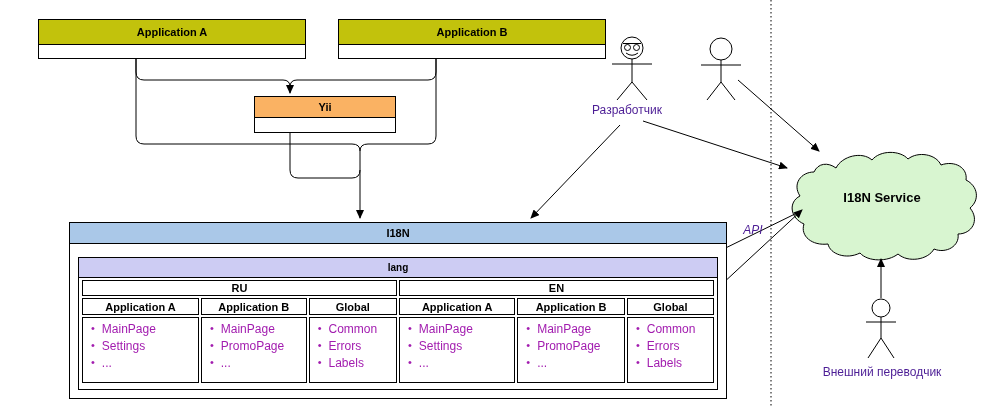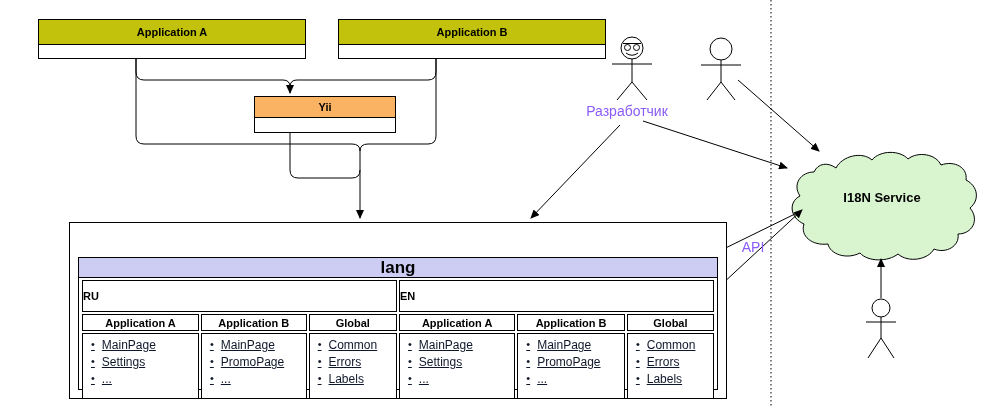--- a/index.html
+++ b/index.html
@@ -24,33 +24,33 @@
   .app-box .box-header { height:25px; background:#c2c20c; }
   .yii-box { left:218px; top:96px; width:142px; height:37px; }
   .yii-box .box-header { height:21px; background:#fab263; }
 
   .i18n-box { left:33px; top:222px; width:658px; height:177px; }
   .i18n-box .box-header { height:21px; background:#aac8e8; }
 
   .lang-box { position:absolute; left:8px; top:34px; width:640px; height:133px;
               border:1px solid #000; background:#fff; }
   .lang-header { height:20px; border-bottom:1px solid #000; background:#cdccf3;
-                 font-weight:bold; font-size:17px; text-align:center;
+                 font-weight:bold; font-size:10px; text-align:center;
                  display:flex; align-items:center; justify-content:center; }
 
   table.lang-table { width:calc(100% - 2px); margin:0 1px; border-collapse:separate; border-spacing:2px; }
   table.lang-table td { border:1px solid #000; background:#fff; font-size:11px; }
-  td.group-cell { font-weight:bold; height:32px; }
+  td.group-cell { font-weight:bold; text-align:center; height:16px; }
   td.colhead-cell { font-weight:bold; text-align:center; height:17px; }
   td.items-cell { vertical-align:top; height:66px; padding:3px 2px 2px 6px; }
   .items-cell ul { list-style:none; }
-  .items-cell li { font-size:12px; line-height:17px; color:#0f172a;text-decoration:underline; }
+  .items-cell li { font-size:12px; line-height:17px; color:#a21caf; }
   .items-cell li::before { content:"\2022"; font-size:11px; margin:0 7px 0 2px; position:relative; top:-1px; }
 
-  .floating-label { position:absolute; font-size:14px; color:#8b5cf6; text-align:center; }
+  .floating-label { position:absolute; font-size:12px; color:#4c1d95; text-align:center; }
   .cloud-label { position:absolute; font-weight:bold; font-size:13px; text-align:center; }
 </style>
 </head>
 <body>
 
 <div class="stage">
 
   <svg class="layer" viewBox="0 0 983 407">
     <defs>
       <marker id="arr" markerWidth="10" markerHeight="8" refX="8" refY="4" orient="auto">
@@ -127,20 +127,21 @@
 
   <div class="box app-box" style="left:302px;">
     <div class="box-header">Application B</div>
   </div>
 
   <div class="box yii-box">
     <div class="box-header">Yii</div>
   </div>
 
   <div class="box i18n-box">
+    <div class="box-header">I18N</div>
 
     <div class="lang-box">
       <div class="lang-header">lang</div>
 
       <table class="lang-table">
         <colgroup>
           <col style="width:18.8%">
             <col style="width:17%">
             <col style="width:14.2%">
           <col style="width:18.7%">
@@ -203,18 +204,19 @@
               <li>Labels</li>
             </ul>
           </td>
         </tr>
       </tbody>
         </table>
     </div>
   </div>
 
   <div class="floating-label" style="left:567px; top:103px; width:120px;">Разработчик</div>
-
-  <div class="floating-label" style="left:736px; top:239px; width:34px;">API</div>
+  <div class="floating-label" style="left:812px; top:365px; width:140px;">Внешний переводчик</div>
+
+  <div class="floating-label" style="left:736px; top:223px; width:34px;font-style:italic;">API</div>
 
   <div class="cloud-label" style="left:802px; top:190px; width:160px;">I18N Service</div>
 
 </div>
 
 </body></html>

